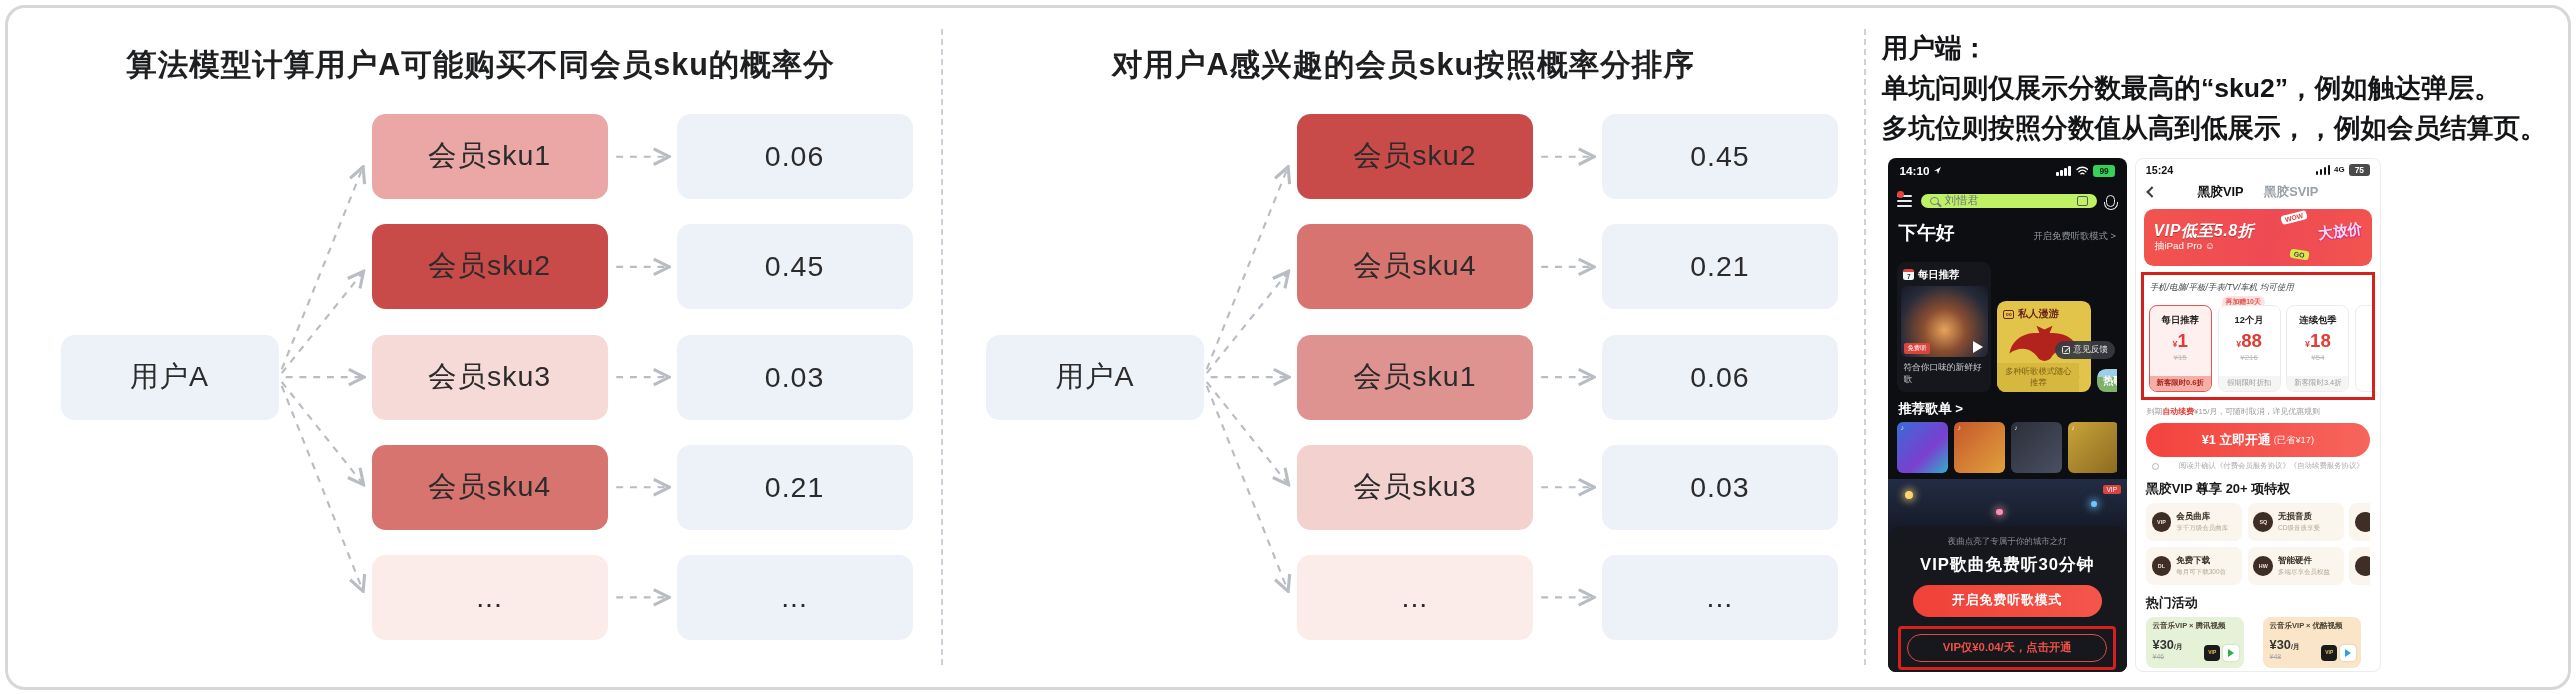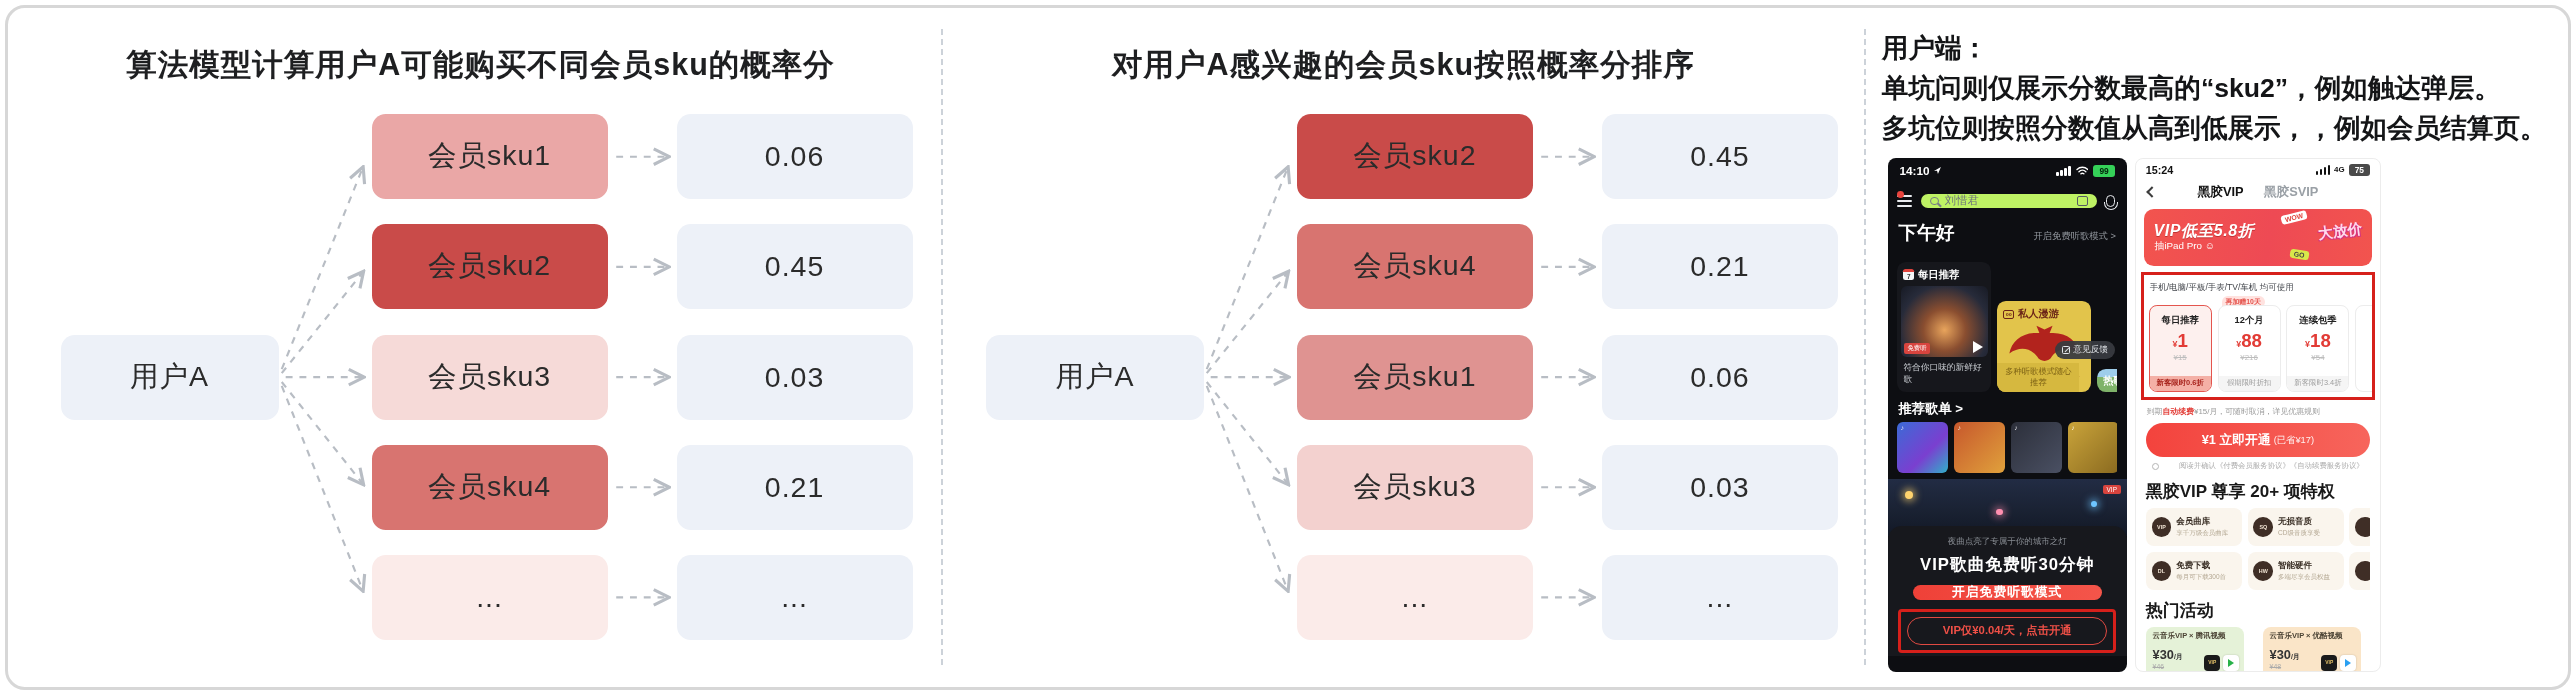--- a/index.html
+++ b/index.html
@@ -98,21 +98,21 @@
   .glow { position:absolute; border-radius:50%; }
   .g1 { left:17.7px; top:11.8px; width:7.9px; height:7.9px; background:#ffd36e; box-shadow:0 0 7.9px 3px rgba(255,211,110,.55); }
   .g2 { right:29.5px; top:21.6px; width:5.9px; height:5.9px; background:#6ec6ff; box-shadow:0 0 7.9px 3px rgba(110,198,255,.5); }
   .g3 { left:108px; top:29.5px; width:6.9px; height:6.9px; background:#ff8fb0; box-shadow:0 0 7.9px 3px rgba(255,143,176,.45); }
   .hero-chip { position:absolute; right:5.9px; top:5.9px; background:#d8443e; color:#fff; font-size:6.4px;
                padding:1px 3.9px; border-radius:2px; }
   .p1-modal { background:#17181d; border-radius:13.8px 13.8px 0 0; margin-top:-9.8px; position:relative;
               text-align:center; padding:9.8px 9.8px 3.9px; }
   .m-cap { font-size:8.5px; color:#878b92; }
   .m-title { font-size:16.7px; font-weight:800; letter-spacing:1px; margin-top:4.9px; color:#fff; }
-  .m-btn { margin:8.9px auto 0; width:86%; height:15px; border-radius:16.7px; display:flex; align-items:center;
+  .m-btn { margin:8.9px auto 0; width:86%; height:32px; border-radius:16.7px; display:flex; align-items:center;
            justify-content:center; background:linear-gradient(90deg,#ef4138,#f4554a); color:#fff;
            font-size:12.8px; font-weight:700; letter-spacing:1px; }
   .pillwrap { position:relative; margin:11.8px 5.9px 2px; padding:4.9px 3.9px; }
   .p1-annot { position:absolute; inset:-3px -4.9px; border:3.9px solid #d6201b; border-radius:3.9px; }
   .vip-pill { height:28.5px; border:1.6px solid #e04a42; border-radius:14.8px; color:#ef5047;
               display:flex; align-items:center; justify-content:center; font-size:11.3px; font-weight:700; }
 
   
   .phone2 { left:261px; top:150px; width:246px; height:514px; background:#fff; color:#222;
             border:1px solid #ececec; }
@@ -130,21 +130,21 @@
   .bn-title { position:absolute; left:9.8px; top:12px; font-size:16px; font-weight:900; font-style:italic;
               letter-spacing:0.5px; text-shadow:0 1px 0 rgba(140,20,20,.5); }
   .bn-sub { position:absolute; left:10.8px; top:31.5px; font-size:9.8px; font-weight:400; }
   .stk1 { position:absolute; right:65px; top:3.9px; background:#fff; color:#e0443e; font-size:6.9px; font-weight:800;
           padding:1px 3.9px; border-radius:3px; transform:rotate(-14deg); }
   .stk2 { position:absolute; right:9.8px; top:12.8px; font-size:14.8px; font-weight:900; color:#ffd9ec;
           text-shadow:1px 1px 0 #d6357f, -1px 1px 0 #d6357f; transform:rotate(-7deg); }
   .stk3 { position:absolute; right:63px; bottom:6.9px; background:#d8e84a; color:#444; font-size:6.9px; font-weight:800;
           padding:1px 3.9px; border-radius:3px; transform:rotate(9deg); }
   .annobox { position:relative; margin:2px 4.9px 5.9px; border:3.9px solid #d6201b; padding:5.9px 4.9px 5.9px; overflow:hidden; }
-  .dev-note { font-size:8.5px; color:#43464c; margin:1px 1px 2px; }
+  .dev-note { font-size:8.5px; color:#43464c; margin:1px 1px 2px;font-style:italic; }
   .sku-row { position:relative; display:flex; gap:5.9px; margin-top:10.8px; }
   .sku-tag { position:absolute; top:-8.9px; left:73px; background:#ffe2df; color:#e4544d; font-size:6.9px;
              font-weight:700; padding:1px 3.9px; border-radius:5.9px 5.9px 5.9px 0; }
   .sku-card { flex:0 0 63px; height:87px; border:1px solid #ececec; border-radius:7.9px; background:#fff;
               text-align:center; padding-top:8.9px; position:relative; overflow:hidden; }
   .sku-card.sel { border:1.6px solid #e4554e; background:#fdf0ee; }
   .sku-name { font-size:9.3px; font-weight:700; color:#222; }
   .sku-price { color:#e23b35; margin-top:3px; font-weight:800; }
   .sku-price .cur { font-size:8.9px; }
   .sku-price .num { font-size:18.7px; }
@@ -154,21 +154,21 @@
   .foot-gray { background:#f5f5f5; color:#9b9b9b; }
   .renew { margin:4.9px 10.8px 0; font-size:7.9px; color:#9a9a9a; }
   .renew .red { color:#e23b35; font-weight:700; }
   .buy-btn { margin:5.9px 9.8px 0; height:34px; border-radius:17.7px; display:flex; align-items:center; justify-content:center;
              gap:3px; background:linear-gradient(90deg,#f3433d,#f7655c); color:#fff; }
   .buy-main { font-size:12.8px; font-weight:800; }
   .buy-sub { font-size:9.3px; opacity:.92; }
   .agree { display:flex; align-items:center; justify-content:center; gap:20px; margin-top:3.9px;
            font-size:7.4px; color:#ababab; }
   .radio { width:6.9px; height:6.9px; border:1px solid #b5b5b5; border-radius:50%; flex:none; }
-  .p2-h { margin:8.9px 9.8px 4.9px; font-size:17px; font-weight:800; color:#191919; }
+  .p2-h { margin:8.9px 9.8px 4.9px; font-size:13px; font-weight:800; color:#191919; }
   .priv-grid { display:grid; grid-template-columns:repeat(3,96px); gap:5.9px; margin:0 9.8px; overflow:hidden; }
   .priv-card { height:38px; background:#faf5ed; border-radius:7.9px; display:flex; align-items:center;
                gap:4.9px; padding:0 5.9px; }
   .pbadge { width:19.7px; height:19.7px; border-radius:50%; background:#3f2e26; color:#f0e3d3; font-size:5.4px;
             font-weight:800; display:flex; align-items:center; justify-content:center; flex:none; }
   .priv-title { font-size:8.5px; font-weight:700; color:#3a2f26; }
   .priv-sub { font-size:6.5px; color:#b4a893; margin-top:1px; }
   .promo-row { display:flex; gap:19px; margin:0 9.8px; overflow:hidden; }
   .promo { flex:0 0 98px; height:51px; border-radius:7.9px; padding:4.9px 6.9px; position:relative; }
   .promo-title { font-size:7.5px; font-weight:800; color:#4c4435; }

